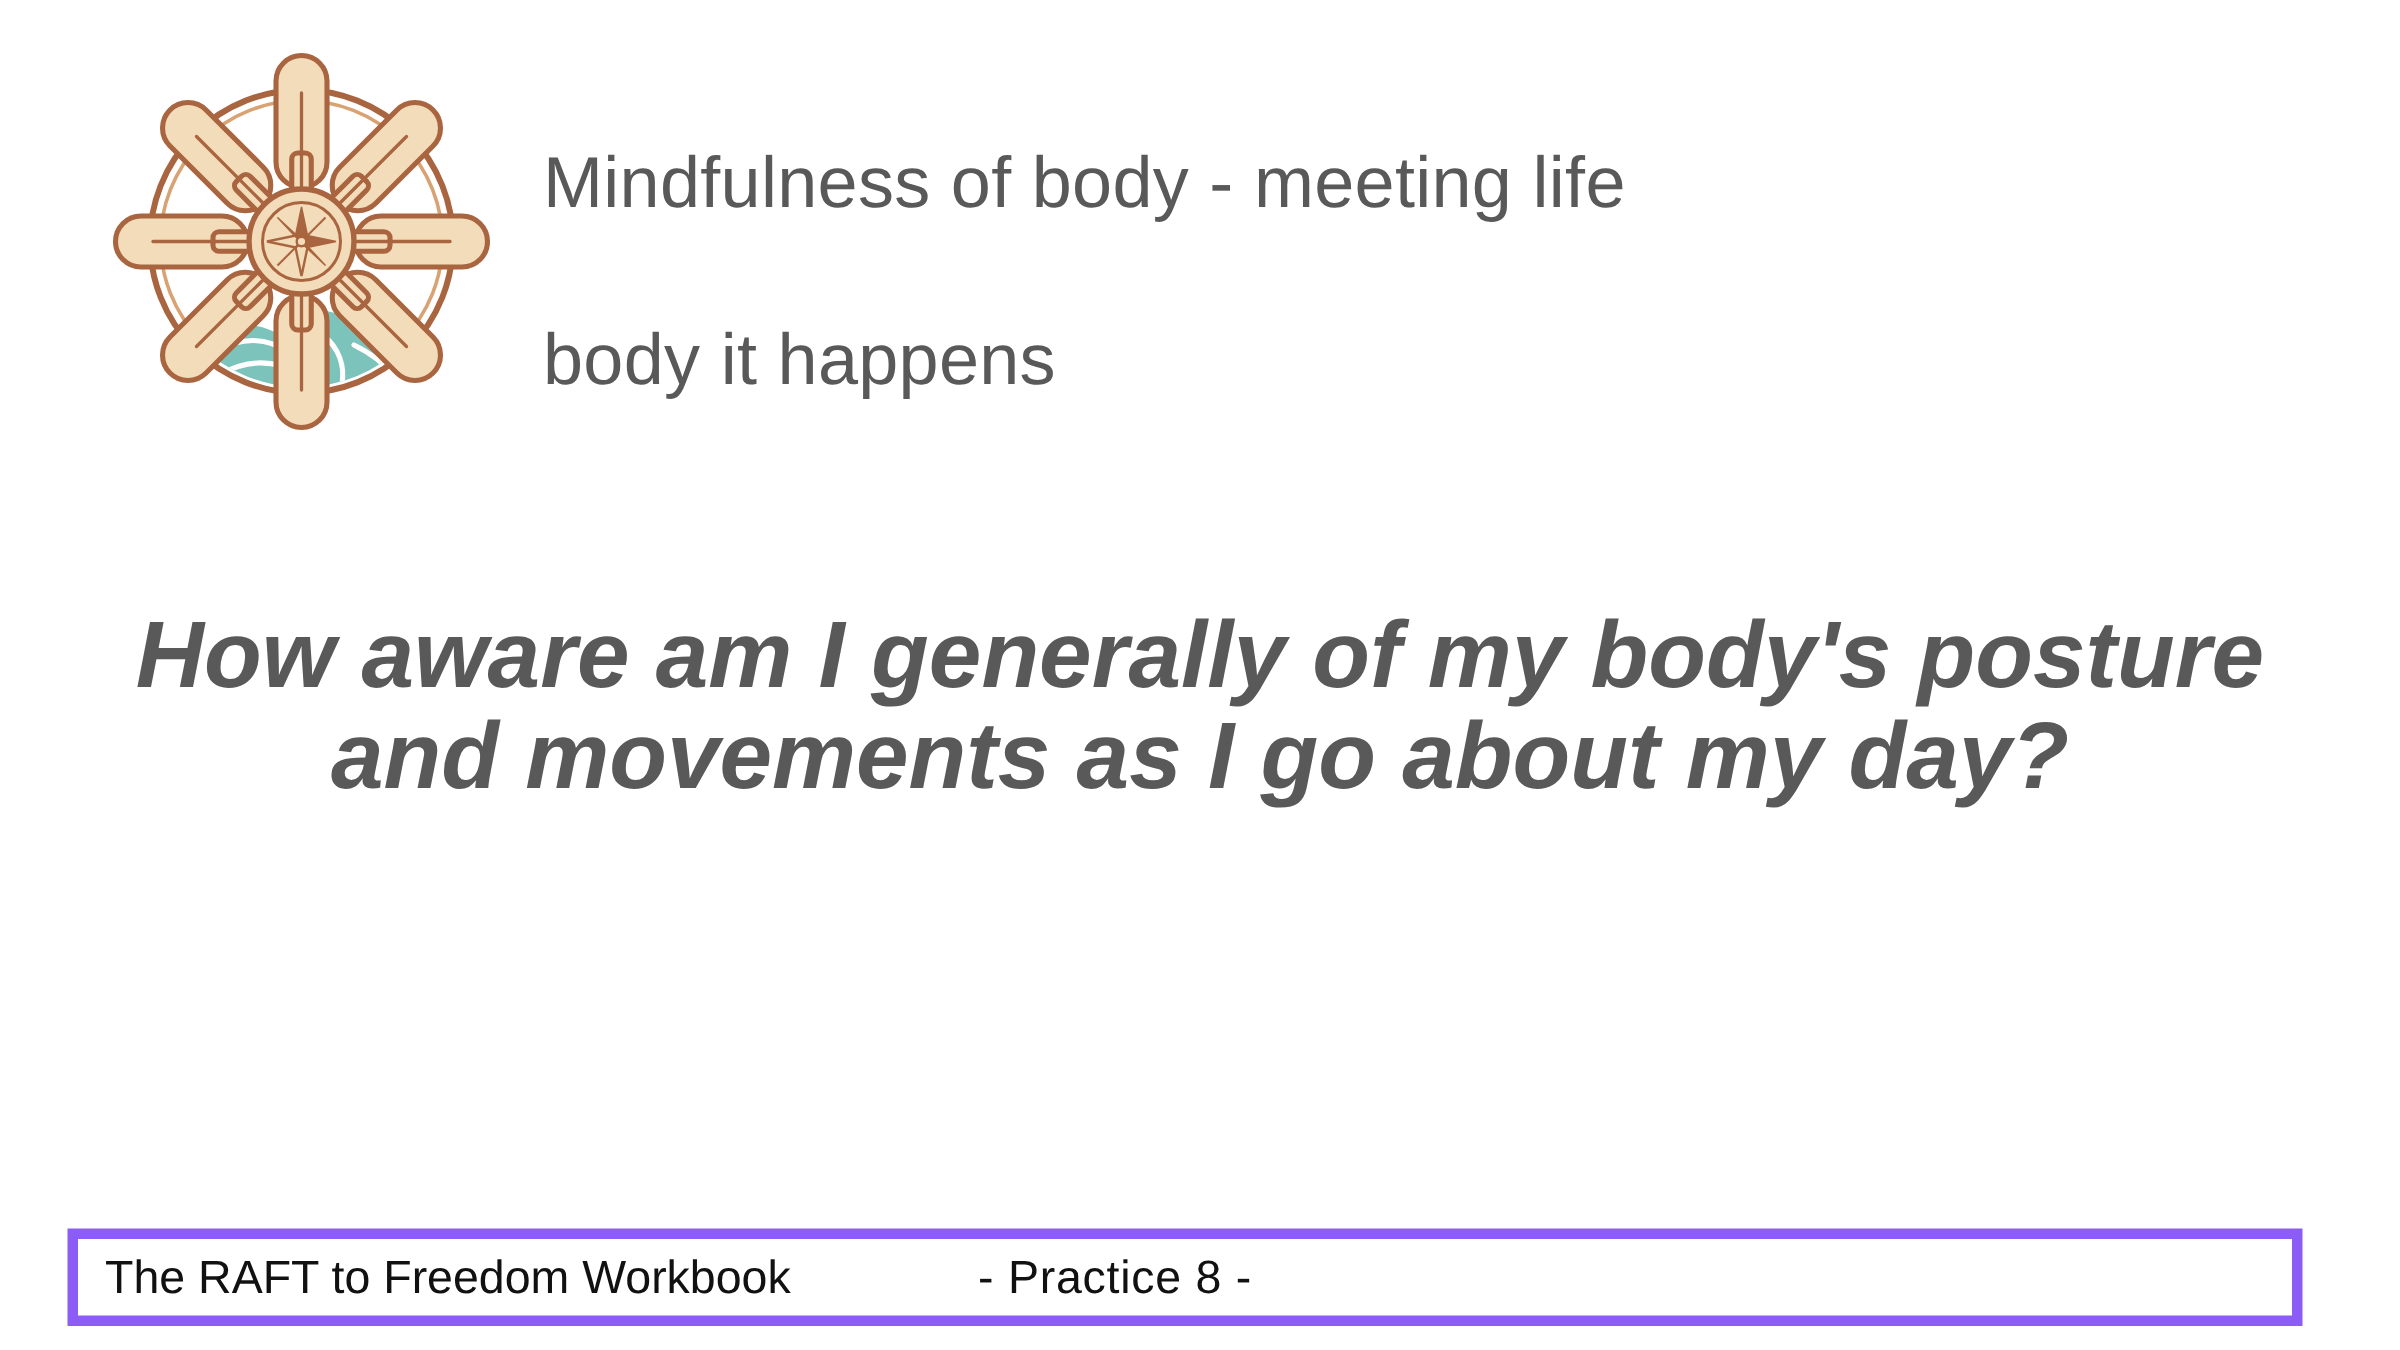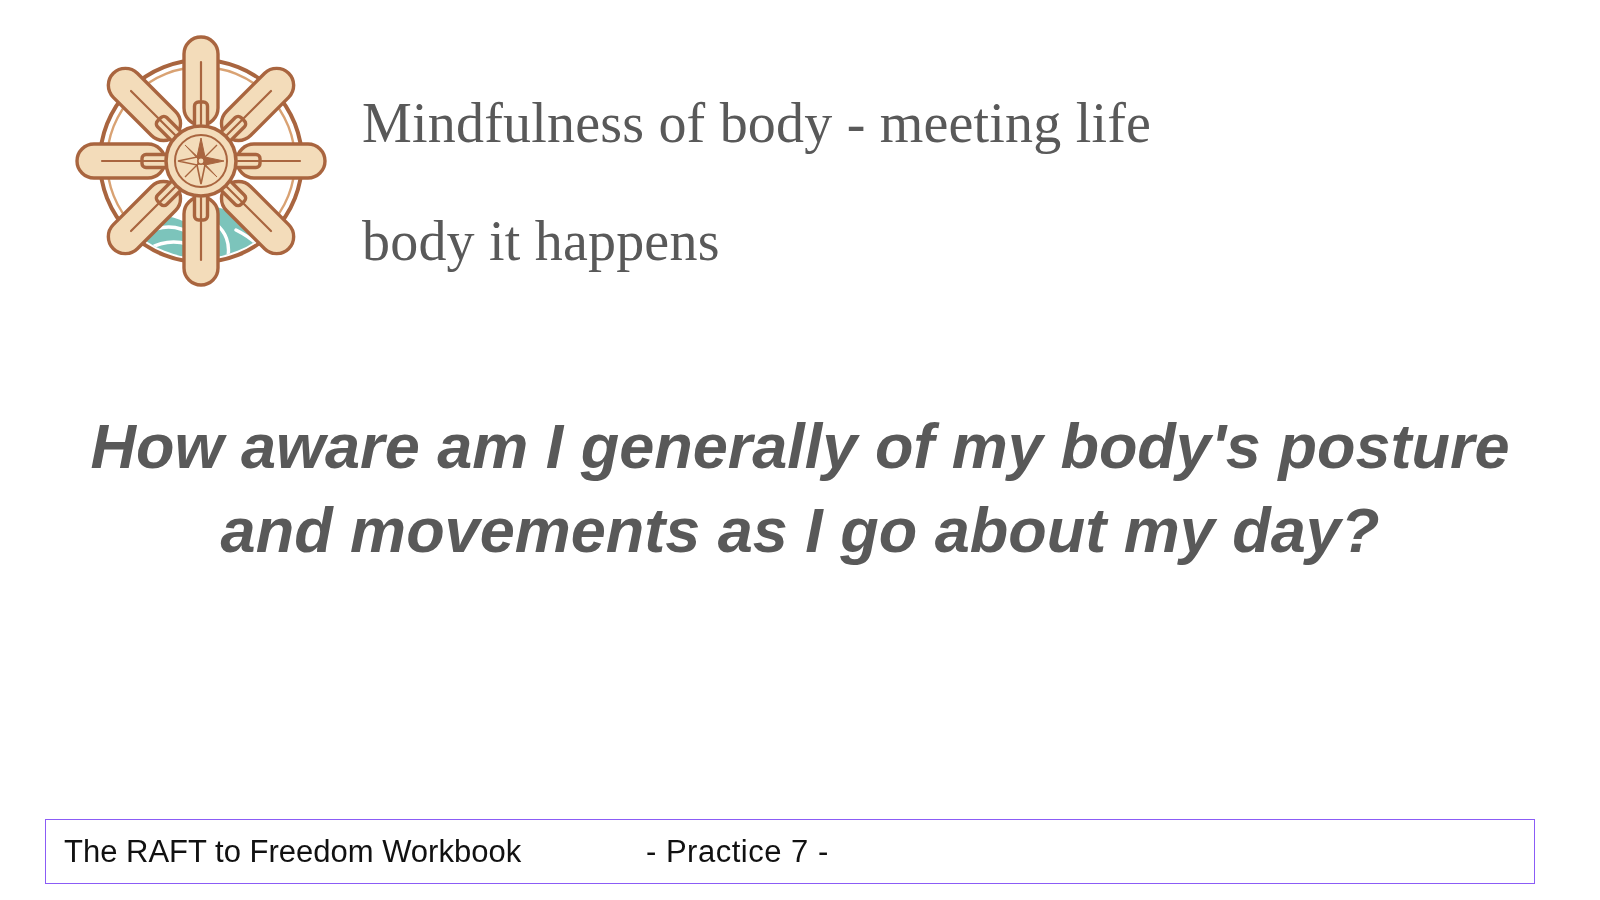--- a/index.html
+++ b/index.html
@@ -34,55 +34,55 @@
   }
 
   
   .title-block {
     position: absolute;
     left: 362px;
     top: 64px;
     width: 1000px;
   }
   .title-line {
-    font-family: Liberation Serif, serif;
+    font-family: Liberation Sans, sans-serif;
     font-stretch: condensed;
-    font-size: 56px;
+    font-size: 48px;
     font-weight: 400;
     line-height: 118px;
     color: #595959;
     letter-spacing: 0.2px;
     white-space: nowrap;
   }
 
   
   .question {
     position: absolute;
     left: 90px;
     top: 404px;
     width: 1420px;
     text-align: center;
     font-family: "Liberation Sans Narrow", "Liberation Sans", sans-serif;
     font-stretch: condensed;
     font-style: italic;
     font-weight: 700;
     font-size: 63px;
-    line-height: 84px;
+    line-height: 67px;
     color: #595959;
   }
 
   
   .footer-box {
     position: absolute;
     left: 45px;
     top: 819px;
     width: 1490px;
     height: 65px;
     box-sizing: border-box;
-    border: 1px solid #8b5cf6;
+    border: 7px solid #8b5cf6;
     background: #ffffff;
   }
   .footer-inner {
     position: relative;
     width: 100%;
     height: 100%;
   }
   .footer-text {
     position: absolute;
     top: 50%;
@@ -165,17 +165,17 @@
   <div class="title-block">
     <div class="title-line">Mindfulness of body - meeting life</div>
     <div class="title-line">body it happens</div>
   </div>
 
   <div class="question">How aware am I generally of my body's posture and movements as I go about my day?</div>
 
   <div class="footer-box">
     <div class="footer-inner">
       <span class="footer-text footer-left">The RAFT to Freedom Workbook</span>
-      <span class="footer-text footer-mid">-   Practice 7   -</span>
+      <span class="footer-text footer-mid">-   Practice 8   -</span>
     </div>
   </div>
 
 </div>
 
 </body></html>

